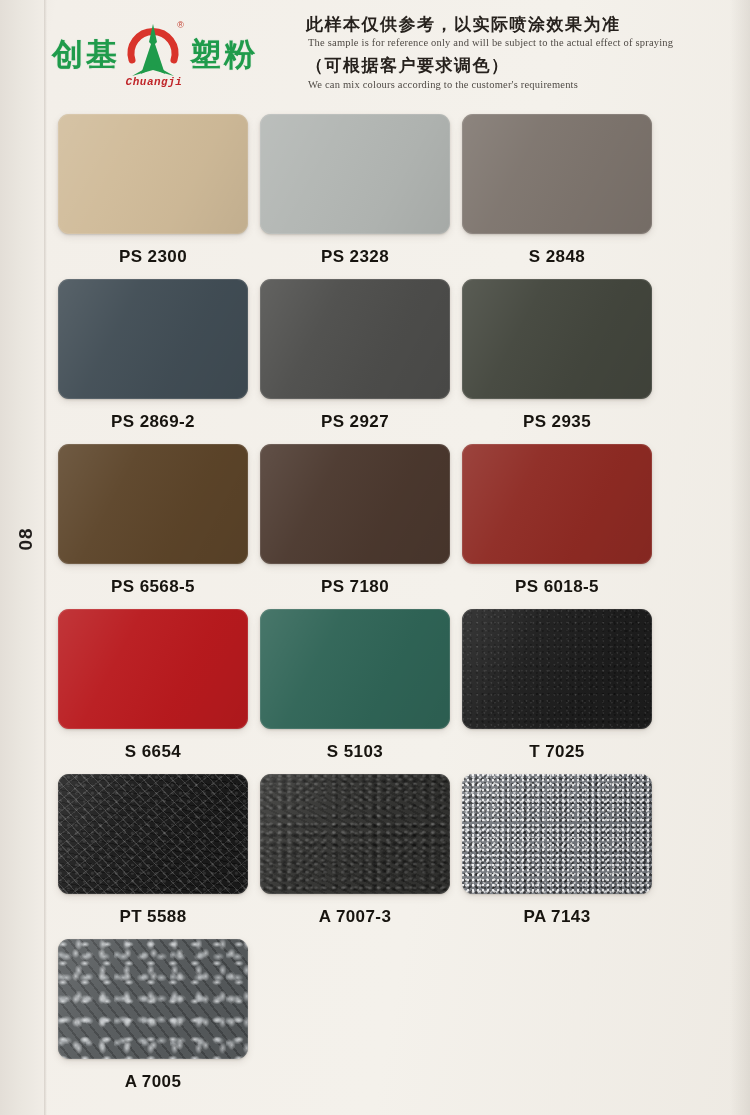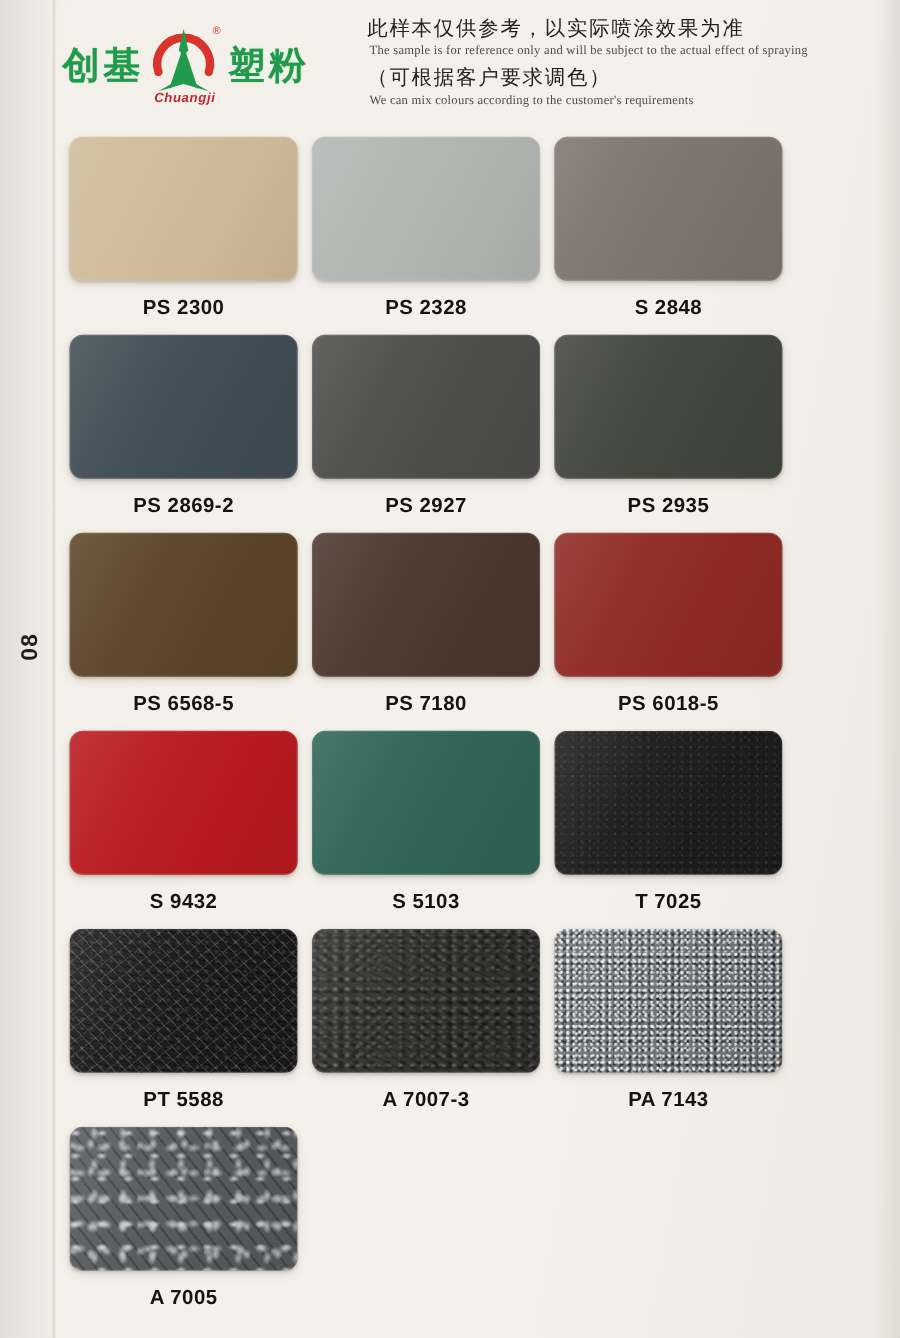--- a/index.html
+++ b/index.html
@@ -105,32 +105,32 @@
     position: absolute;
     left: 66px;
     top: 58px;
     width: 72px;
     text-align: center;
     font-size: 11px;
     font-weight: 700;
     font-style: italic;
     color: #c0262a;
     letter-spacing: .5px;
-    font-family: Liberation Sans, sans-serif;
+    font-family: Liberation Mono, monospace;
   }
 
   #notice {
     position: absolute;
     left: 306px;
     top: 14px;
     width: 420px;
   }
   .notice-cn {
     font-size: 17px;
-    font-weight: 400;
+    font-weight: 700;
     color: #26211d;
     letter-spacing: 1.5px;
     font-family: "DejaVu Sans", "Liberation Sans", sans-serif;
     line-height: 1.25;
     white-space: nowrap;
   }
   .notice-en {
     font-size: 10.5px;
     color: #4f4a45;
     font-family: "Liberation Serif", "DejaVu Serif", serif;
@@ -323,21 +323,21 @@
       <div class="cell">
         <div class="chip tex-none" style="background-color: rgb(75, 56, 46);"></div>
         <div class="label">PS 7180</div>
       </div>
       <div class="cell">
         <div class="chip tex-none" style="background-color: rgb(142, 42, 35);"></div>
         <div class="label">PS 6018-5</div>
       </div>
       <div class="cell">
         <div class="chip tex-none" style="background-color: rgb(185, 26, 30);"></div>
-        <div class="label">S 9432</div>
+        <div class="label">S 6654</div>
       </div>
       <div class="cell">
         <div class="chip tex-none" style="background-color: rgb(47, 100, 86);"></div>
         <div class="label">S 5103</div>
       </div>
       <div class="cell">
         <div class="chip tex-fine" style="background-color: rgb(29, 29, 29);"></div>
         <div class="label">T 7025</div>
       </div>
       <div class="cell">

